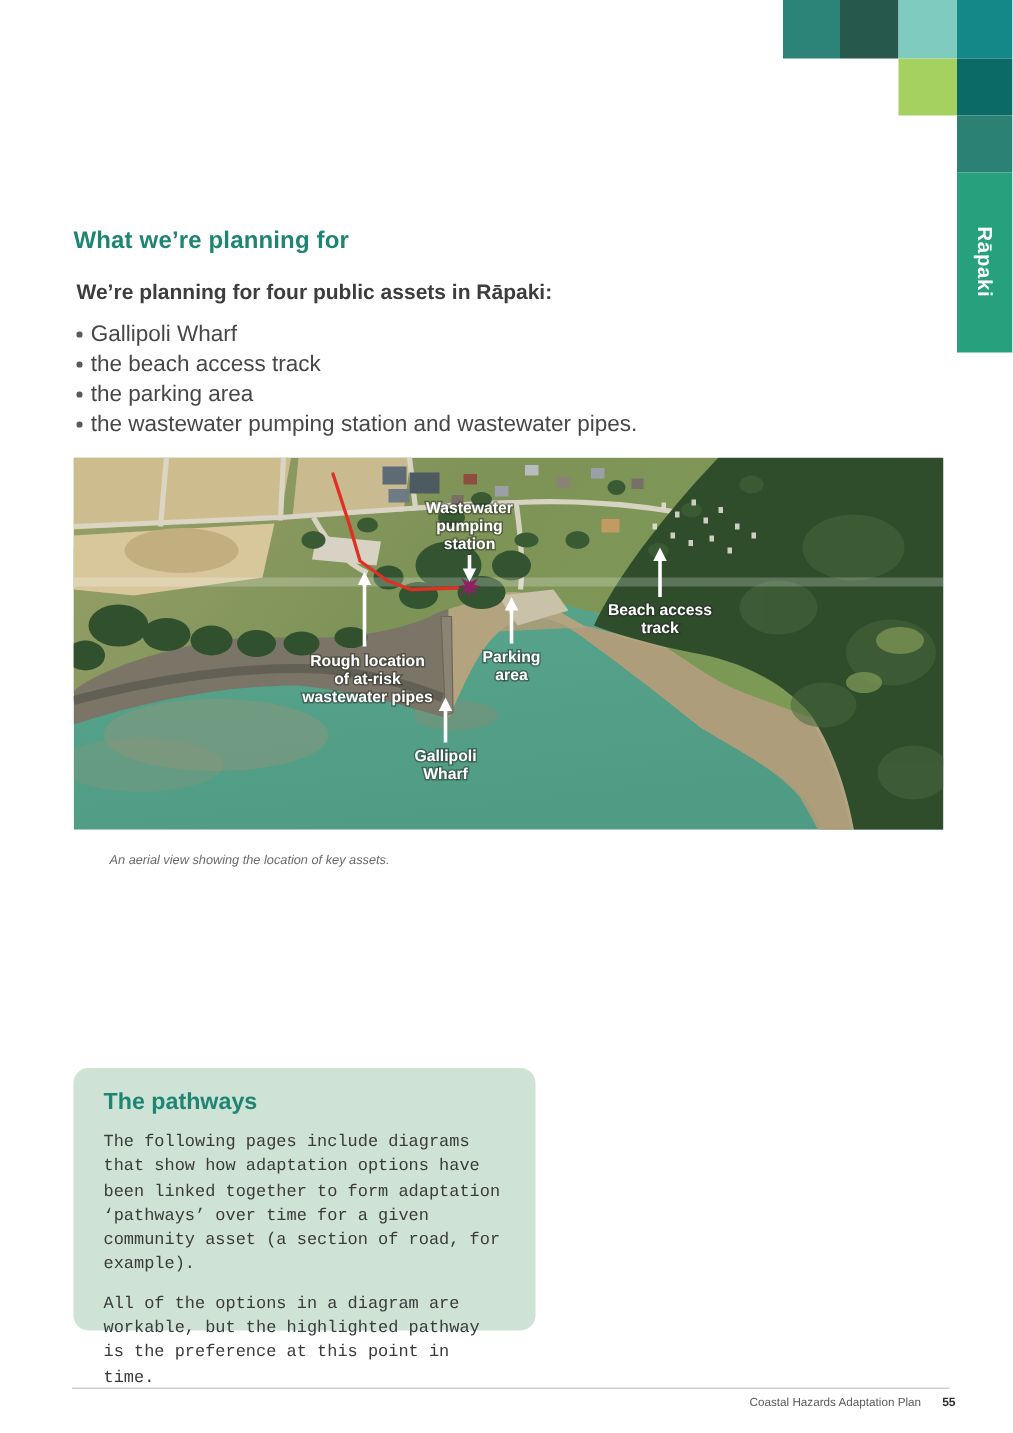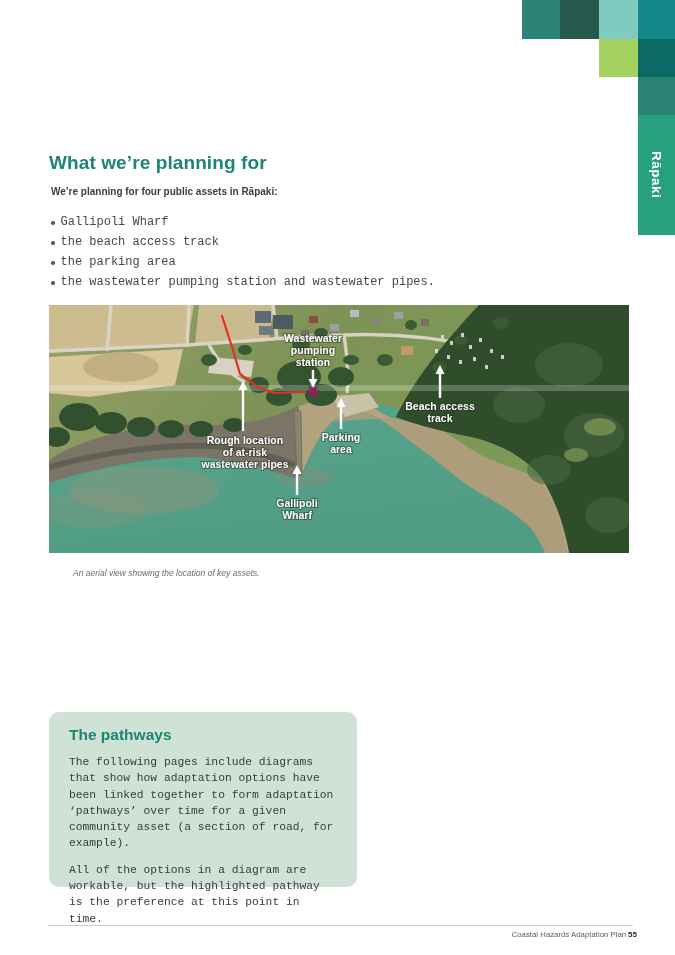--- a/index.html
+++ b/index.html
@@ -21,56 +21,56 @@
   .section-tab{
     position:absolute;left:638px;top:115px;width:37px;height:120px;
     display:flex;align-items:center;justify-content:center;
   }
   .section-tab span{
     writing-mode:vertical-rl;color:#ffffff;font-weight:bold;
     font-size:13.5px;letter-spacing:0.5px;
   }
   
   .h1{
-    position:absolute;left:49px;top:152px;font-size:19px;font-weight:bold;
+    position:absolute;left:49px;top:152px;font-size:16px;font-weight:bold;
     color:#1E8572;letter-spacing:0.1px;
   }
   .h2{
-    position:absolute;left:51px;top:186px;font-size:10px;font-weight:bold;
+    position:absolute;left:51px;top:186px;font-size:14px;font-weight:bold;
     color:#3d3d3d;
   }
   
   .bullets{position:absolute;left:51px;top:216px;}
   .bullet-row{display:flex;align-items:flex-start;height:20px;}
   .bullet-dot{
     width:3.5px;height:3.5px;border-radius:50%;background:#5a5a5a;
     margin:5px 6px 0 0;flex:none;
   }
-  .bullet-text{font-size:12px;color:#474747;line-height:13px;font-family:Liberation Mono, monospace;}
+  .bullet-text{font-size:15px;color:#474747;line-height:13px;}
   
   .photo{position:absolute;left:49px;top:305px;width:580px;height:248px;overflow:hidden;}
   .photo svg{display:block;}
   .photo-caption{
     position:absolute;left:49px;top:568px;font-size:8.5px;font-style:italic;
     color:#6b6b6b;
     margin-left:24px;
   }
   
   .pathways-box{
     position:absolute;left:49px;top:712px;width:308px;height:175px;
     background:#CEE2D6;border-radius:10px;box-sizing:border-box;
     padding:14px 18px 0 20px;
   }
   .pathways-title{font-size:15.5px;font-weight:bold;color:#1E8572;margin:0 0 10px 0;}
   .pathways-box p{font-size:11.3px;line-height:16.3px;color:#3b3b3b;margin:0 0 10px 0;font-family:Liberation Mono, monospace;}
   
   .footer-rule{position:absolute;left:48px;top:925px;width:585px;height:1px;background:#cfcfcf;}
   .footer-text{
     position:absolute;right:38px;top:930px;font-size:7.8px;color:#5a5a5a;
-    display:flex;align-items:flex-start;gap:2px;
+    display:flex;align-items:flex-start;gap:14px;
   }
   .footer-text .pageno{font-weight:bold;color:#2e2e2e;font-size:8px;}
   
   .map-label{
     font-family:"Liberation Sans","DejaVu Sans",sans-serif;
     font-size:10.5px;font-weight:bold;fill:#ffffff;text-anchor:middle;
     paint-order:stroke;stroke:rgba(35,40,35,0.45);stroke-width:2px;
   }
   .map-arrow{stroke:#ffffff;stroke-width:2.4px;}
   .map-arrowhead{fill:#ffffff;}

